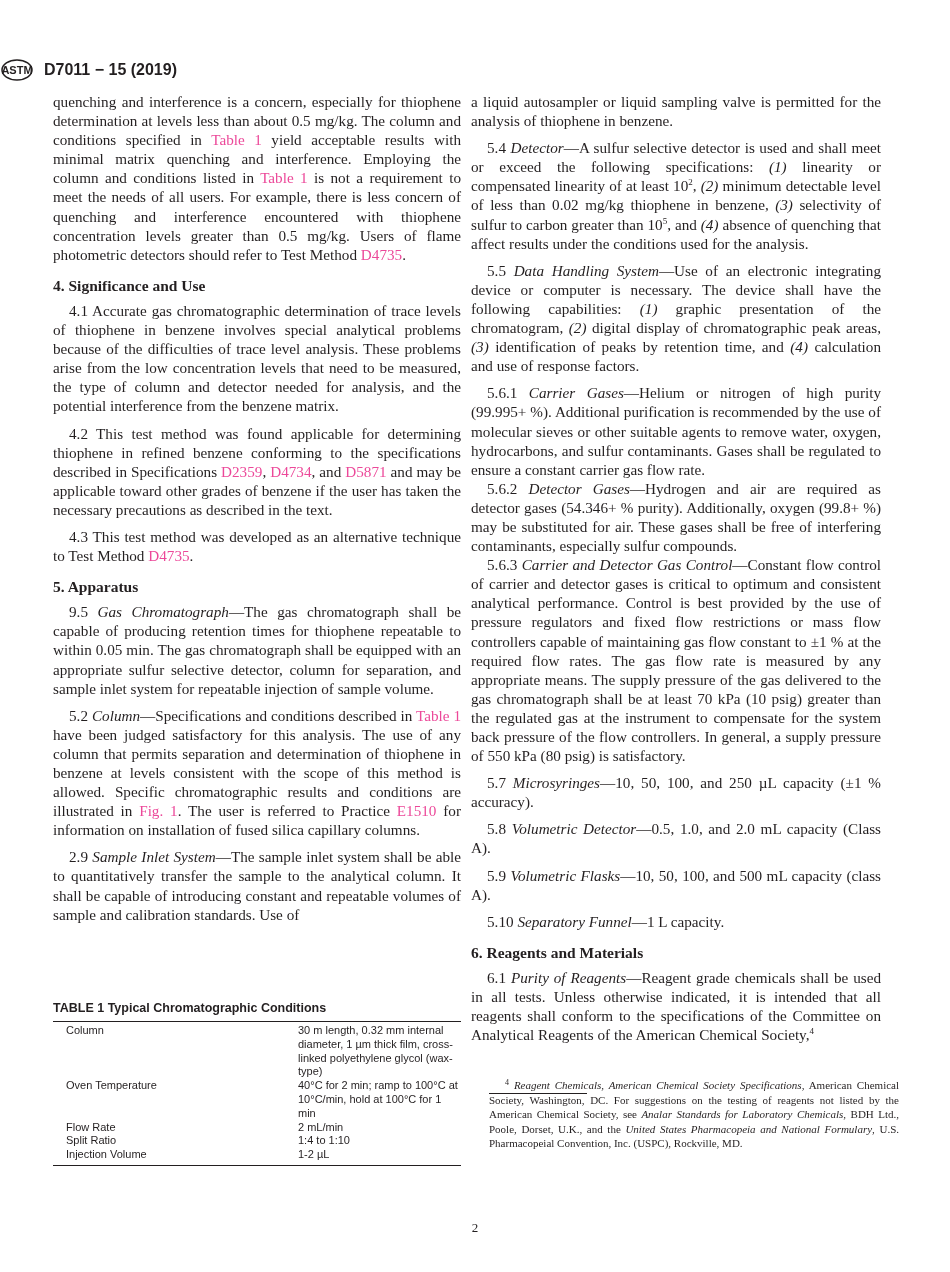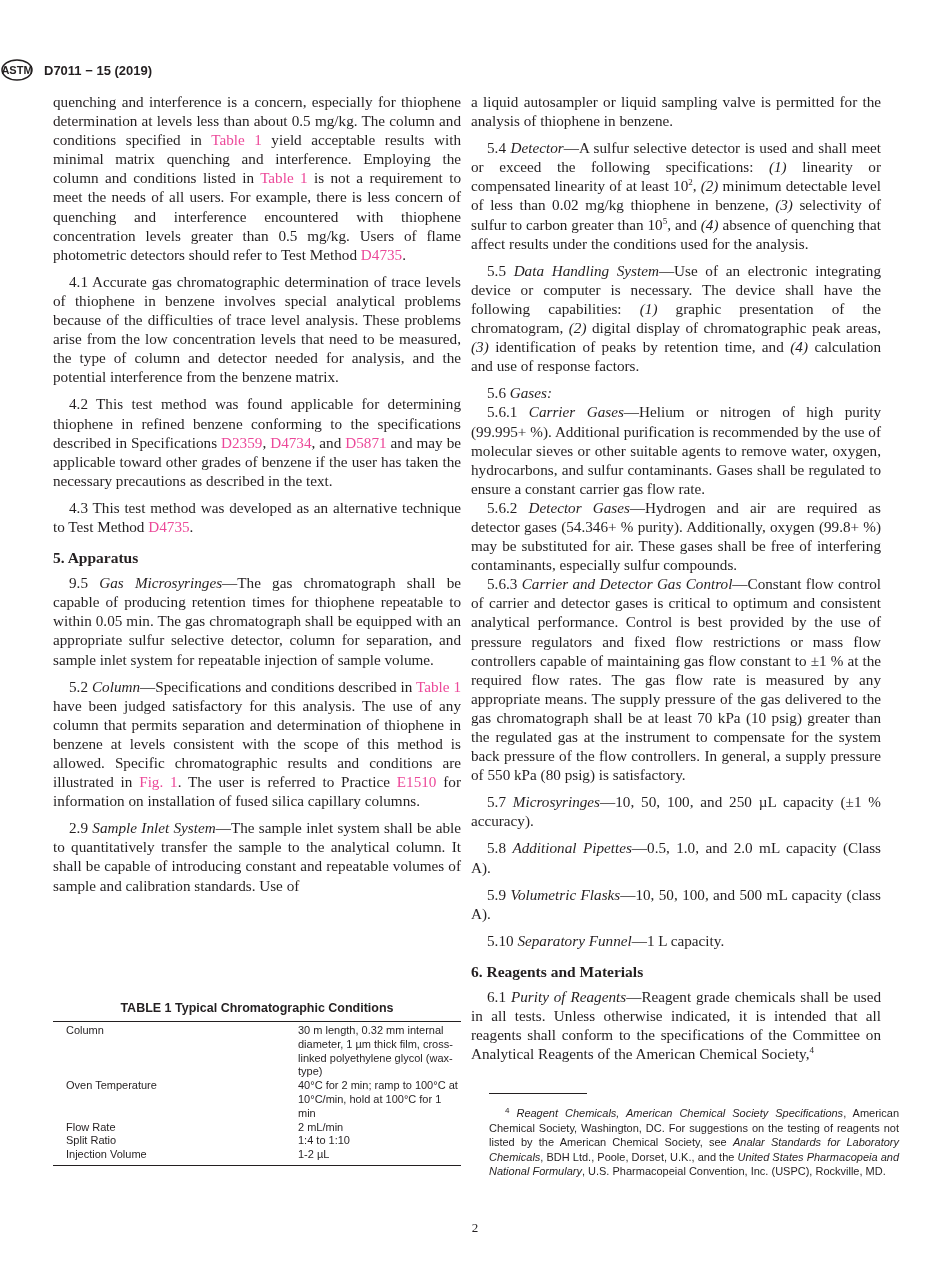--- a/index.html
+++ b/index.html
@@ -1,69 +1,70 @@
 <!DOCTYPE html>
 <html><head>
 <meta charset="utf-8">
 <style>
   html, body { margin: 0; padding: 0; background: #ffffff; }
   body { width: 950px; height: 1272px; position: relative; overflow: hidden; color: #231f20; }
 
   .header { position: absolute; top: 58px; left: 0; width: 950px; text-align: left; }
   .header .logo { display: inline-block; vertical-align: middle; width: 34px; height: 24px; margin-right: 6px; }
-  .header .title { display: inline-block; vertical-align: middle; font-family: "Liberation Sans", "DejaVu Sans", sans-serif; font-weight: bold; font-size: 13px; color: #231f20; }
+  .header .title { display: inline-block; vertical-align: middle; font-family: "Liberation Sans", "DejaVu Sans", sans-serif; font-weight: bold; font-size: 16px; color: #231f20; }
 
   .col { position: absolute; top: 92px; font-family: "Liberation Serif", "DejaVu Serif", serif; font-size: 15.2px; line-height: 19.1px; text-align: justify; }
   .col.left { left: 53px; width: 408px; }
   .col.right { left: 471px; width: 410px; }
 
   p { margin: 0 0 8px 0; }
   p.indent { text-indent: 16px; }
   p.tight { margin-bottom: 0; }
   h2 { font-family: "Liberation Serif", "DejaVu Serif", serif; font-size: 15.5px; font-weight: bold; margin: 12px 0 6px 0; }
   .link { color: #ec4899; }
   i, .it { font-style: italic; margin-top: 24px; }
   sup { font-size: 9px; line-height: 0; vertical-align: 6px; }
 
   .table-block { position: absolute; left: 53px; top: 1001px; width: 408px; font-family: "Liberation Sans", "DejaVu Sans", sans-serif; }
-  .table-title { text-align: center; font-weight: bold; font-size: 12.5px; margin-bottom: 6px; }
+  .table-title { font-weight: bold; font-size: 12.5px; margin-bottom: 6px; }
   .table-rule-top { border-top: 1.5px solid #231f20; }
   .table-rule-bot { border-top: 1.5px solid #231f20; margin-top: 3px; }
   table { width: 100%; border-collapse: collapse; font-size: 11px; line-height: 13.8px; }
   td { vertical-align: top; padding: 0; }
   td.param { padding-left: 13px; width: 220px; }
   td.value { padding-left: 12px; }
   tr:first-child td { padding-top: 2px; }
 
   .fn-rule { position: absolute; left: 489px; top: 1093px; width: 98px; border-top: 1px solid #231f20; }
-  .footnote { position: absolute; left: 489px; top: 1104px; width: 410px; font-family: Liberation Sans, sans-serif; font-size: 11px; line-height: 14.6px; text-align: justify; }
+  .footnote { position: absolute; left: 489px; top: 1076px; width: 410px; font-family: Liberation Serif, serif; font-size: 11px; line-height: 14.6px; text-align: justify; }
   .footnote .fn-num { font-size: 8px; vertical-align: 4px; }
 
   .page-num { position: absolute; top: 1220px; left: 0; width: 950px; text-align: center; font-family: "Liberation Serif", "DejaVu Serif", serif; font-size: 13px; }
 </style>
 </head>
 <body>
 
 <div class="header">
   <svg class="logo" viewBox="0 0 34 24">
     <ellipse cx="17" cy="12" rx="15" ry="10" fill="none" stroke="#231f20" stroke-width="1.5"></ellipse>
     <text x="17" y="16" text-anchor="middle" font-family="Liberation Sans, sans-serif" font-weight="bold" font-size="11" fill="#231f20">ASTM</text>
   </svg>
   <span class="title">D7011 − 15 (2019)</span>
 </div>
 
 <div class="col left">
   <p><span>quenching and interference is a concern, especially for thiophene determination at levels less than about 0.5 mg/kg. The column and conditions specified in </span><span class="link">Table 1</span><span> yield acceptable results with minimal matrix quenching and interference. Employing the column and conditions listed in </span><span class="link">Table 1</span><span> is not a requirement to meet the needs of all users. For example, there is less concern of quenching and interference encountered with thiophene concentration levels greater than 0.5 mg/kg. Users of flame photometric detectors should refer to Test Method </span><span class="link">D4735</span><span>.</span></p>
 
+  <h2>4.  Significance and Use</h2>
   <p class="indent">4.1 Accurate gas chromatographic determination of trace levels of thiophene in benzene involves special analytical problems because of the difficulties of trace level analysis. These problems arise from the low concentration levels that need to be measured, the type of column and detector needed for analysis, and the potential interference from the benzene matrix.</p>
   <p class="indent"><span>4.2 This test method was found applicable for determining thiophene in refined benzene conforming to the specifications described in Specifications </span><span class="link">D2359</span><span>, </span><span class="link">D4734</span><span>, and </span><span class="link">D5871</span><span> and may be applicable toward other grades of benzene if the user has taken the necessary precautions as described in the text.</span></p>
   <p class="indent"><span>4.3 This test method was developed as an alternative technique to Test Method </span><span class="link">D4735</span><span>.</span></p>
 
   <h2>5.  Apparatus</h2>
-  <p class="indent"><span>9.5 </span><i>Gas Microsyringes</i><span>—The gas chromatograph shall be capable of producing retention times for thiophene repeatable to within 0.05 min. The gas chromatograph shall be equipped with an appropriate sulfur selective detector, column for separation, and sample inlet system for repeatable injection of sample volume.</span></p>
+  <p class="indent"><span>9.5 </span><i>Gas Chromatograph</i><span>—The gas chromatograph shall be capable of producing retention times for thiophene repeatable to within 0.05 min. The gas chromatograph shall be equipped with an appropriate sulfur selective detector, column for separation, and sample inlet system for repeatable injection of sample volume.</span></p>
   <p class="indent"><span>5.2 </span><i>Column</i><span>—Specifications and conditions described in </span><span class="link">Table 1</span><span> have been judged satisfactory for this analysis. The use of any column that permits separation and determination of thiophene in benzene at levels consistent with the scope of this method is allowed. Specific chromatographic results and conditions are illustrated in </span><span class="link">Fig. 1</span><span>. The user is referred to Practice </span><span class="link">E1510</span><span> for information on installation of fused silica capillary columns.</span></p>
   <p class="indent"><span>2.9 </span><i>Sample Inlet System</i><span>—The sample inlet system shall be able to quantitatively transfer the sample to the analytical column. It shall be capable of introducing constant and repeatable volumes of sample and calibration standards. Use of</span></p>
 </div>
 
 <div class="table-block">
   <div class="table-title">TABLE 1 Typical Chromatographic Conditions</div>
   <div class="table-rule-top"></div>
   <table>
     <tbody>
         <tr>
@@ -88,26 +89,25 @@
         </tr>
   </tbody>
     </table>
   <div class="table-rule-bot"></div>
 </div>
 
 <div class="col right">
   <p>a liquid autosampler or liquid sampling valve is permitted for the analysis of thiophene in benzene.</p>
   <p class="indent"><span>5.4 </span><i>Detector</i><span>—A sulfur selective detector is used and shall meet or exceed the following specifications: </span><i>(1)</i><span> linearity or compensated linearity of at least 10</span><sup>2</sup><span>, </span><i>(2)</i><span> minimum detectable level of less than 0.02 mg/kg thiophene in benzene, </span><i>(3)</i><span> selectivity of sulfur to carbon greater than 10</span><sup>5</sup><span>, and </span><i>(4)</i><span> absence of quenching that affect results under the conditions used for the analysis.</span></p>
   <p class="indent"><span>5.5 </span><i>Data Handling System</i><span>—Use of an electronic integrating device or computer is necessary. The device shall have the following capabilities: </span><i>(1)</i><span> graphic presentation of the chromatogram, </span><i>(2)</i><span> digital display of chromatographic peak areas, </span><i>(3)</i><span> identification of peaks by retention time, and </span><i>(4)</i><span> calculation and use of response factors.</span></p>
-  <p class="indent tight"><span>5.6 </span><i>Gases:</i></p>
   <p class="indent tight"><span>5.6.1 </span><i>Carrier Gases</i><span>—Helium or nitrogen of high purity (99.995+ %). Additional purification is recommended by the use of molecular sieves or other suitable agents to remove water, oxygen, hydrocarbons, and sulfur contaminants. Gases shall be regulated to ensure a constant carrier gas flow rate.</span></p>
   <p class="indent tight"><span>5.6.2 </span><i>Detector Gases</i><span>—Hydrogen and air are required as detector gases (54.346+ % purity). Additionally, oxygen (99.8+ %) may be substituted for air. These gases shall be free of interfering contaminants, especially sulfur compounds.</span></p>
   <p class="indent"><span>5.6.3 </span><i>Carrier and Detector Gas Control</i><span>—Constant flow control of carrier and detector gases is critical to optimum and consistent analytical performance. Control is best provided by the use of pressure regulators and fixed flow restrictions or mass flow controllers capable of maintaining gas flow constant to ±1 % at the required flow rates. The gas flow rate is measured by any appropriate means. The supply pressure of the gas delivered to the gas chromatograph shall be at least 70 kPa (10 psig) greater than the regulated gas at the instrument to compensate for the system back pressure of the flow controllers. In general, a supply pressure of 550 kPa (80 psig) is satisfactory.</span></p>
   <p class="indent"><span>5.7 </span><i>Microsyringes</i><span>—10, 50, 100, and 250 µL capacity (±1 % accuracy).</span></p>
-  <p class="indent"><span>5.8 </span><i>Additional Pipettes</i><span>—0.5, 1.0, and 2.0 mL capacity (Class A).</span></p>
+  <p class="indent"><span>5.8 </span><i>Volumetric Detector</i><span>—0.5, 1.0, and 2.0 mL capacity (Class A).</span></p>
   <p class="indent"><span>5.9 </span><i>Volumetric Flasks</i><span>—10, 50, 100, and 500 mL capacity (class A).</span></p>
   <p class="indent"><span>5.10 </span><i>Separatory Funnel</i><span>—1 L capacity.</span></p>
 
   <h2>6.  Reagents and Materials</h2>
   <p class="indent"><span>6.1 </span><i>Purity of Reagents</i><span>—Reagent grade chemicals shall be used in all tests. Unless otherwise indicated, it is intended that all reagents shall conform to the specifications of the Committee on Analytical Reagents of the American Chemical Society,</span><sup>4</sup></p>
 </div>
 
 <div class="fn-rule"></div>
 <div class="footnote">
   <span style="display:inline-block;width:16px;"></span><span class="fn-num">4</span>&nbsp;<i>Reagent Chemicals, American Chemical Society Specifications</i><span>, American Chemical Society, Washington, DC. For suggestions on the testing of reagents not listed by the American Chemical Society, see </span><i>Analar Standards for Laboratory Chemicals</i><span>, BDH Ltd., Poole, Dorset, U.K., and the </span><i>United States Pharmacopeia and National Formulary</i><span>, U.S. Pharmacopeial Convention, Inc. (USPC), Rockville, MD.</span>

